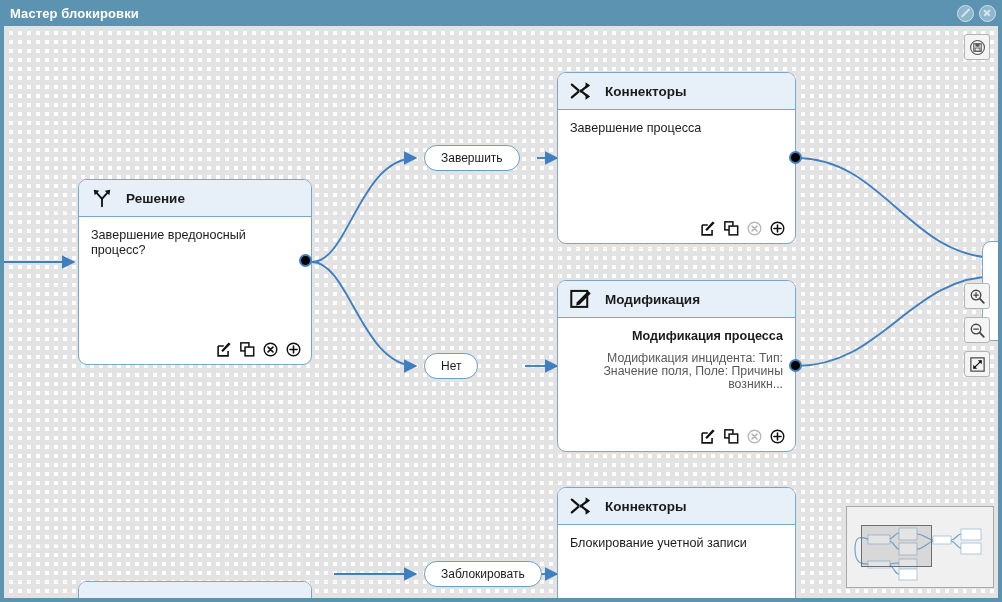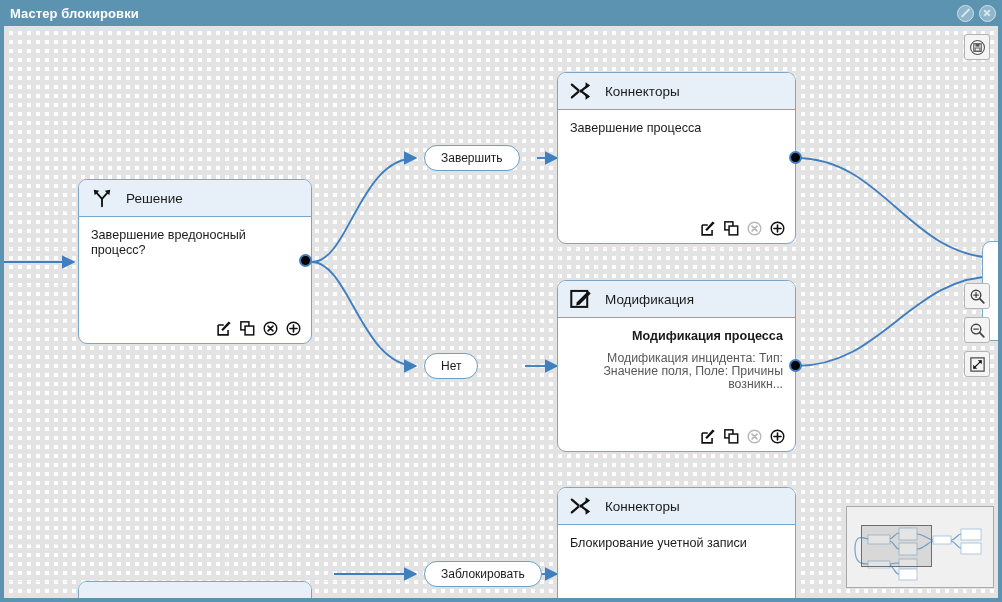--- a/index.html
+++ b/index.html
@@ -114,21 +114,21 @@
     background: #e7f0f8;
     border-bottom: 1.2px solid #7aa7c7;
     display: flex;
     align-items: center;
     padding-left: 12px;
     gap: 13px;
   }
   .node-icon { width: 22px; height: 22px; flex: none; display: block; }
   .node-title {
     font-size: 13.5px;
-    font-weight: normal;
+    font-weight: bold;
     color: #1b1b1b;
     white-space: nowrap;
   }
   .node-body {
     position: relative;
     padding: 11px 12px 0 12px;
     height: calc(100% - 37px);
   }
   .node-text {
     font-size: 12.6px;
@@ -265,21 +265,21 @@
           <path d="M 330 548 L 412 548" marker-end="url(#arrow)"></path>
 
           <path d="M 534 548 L 553 548" marker-end="url(#arrow)"></path>
 
           <path d="M 792 132 C 880 132 905 232 994 232"></path>
 
           <path d="M 792 340 C 880 340 905 250 994 250"></path>
         </g>
       </svg>
 
-      <div class="node" style="left:74px; top:153px; width:234px; height:165px;">
+      <div class="node" style="left:74px; top:153px; width:234px; height:186px;">
         <div class="node-header">
           <svg class="node-icon" viewBox="0 0 24 24">
             <g fill="none" stroke="#111" stroke-width="2" stroke-linecap="round" stroke-linejoin="round">
               <path d="M12 21 L12 13 L5 5"></path>
               <path d="M12 13 L19 5"></path>
             </g>
             <path d="M3 3 L9 4 L4 9 Z" fill="#111"></path>
             <path d="M21 3 L20 9 L15 4 Z" fill="#111"></path>
           </svg>
           <div class="node-title">Решение</div>

